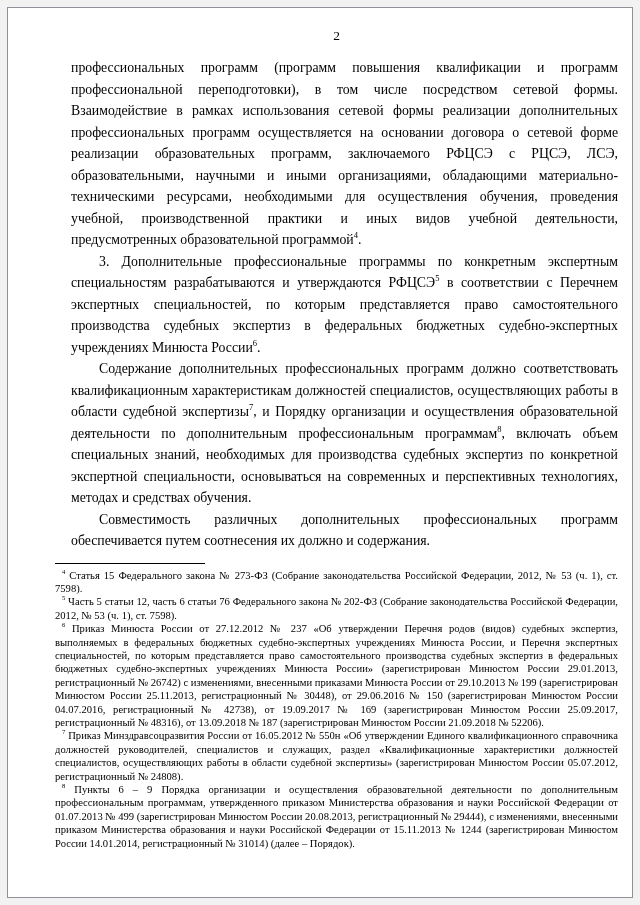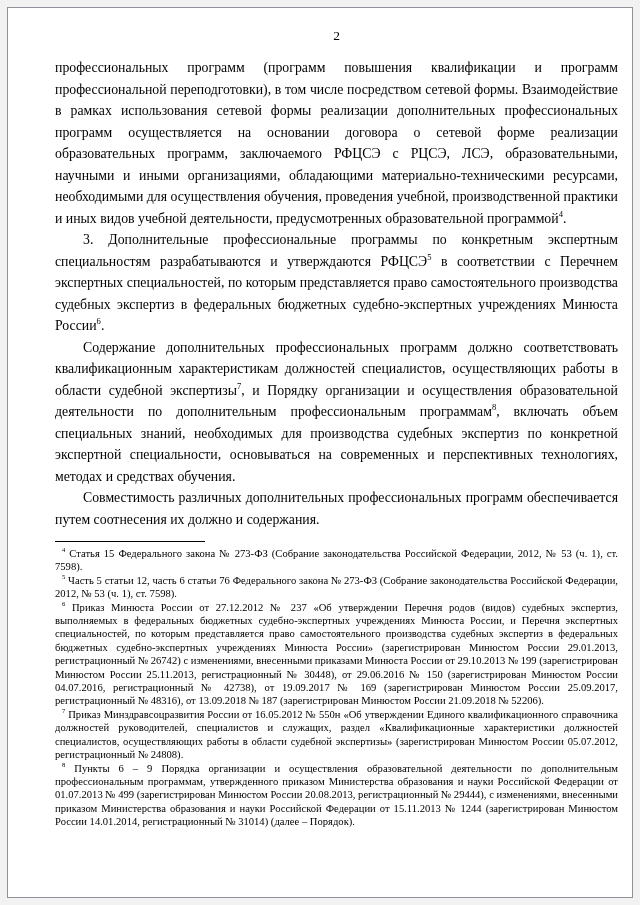--- a/index.html
+++ b/index.html
@@ -26,20 +26,21 @@
   .page-number {
     text-align: center;
     font-size: 13.5px;
     line-height: 16px;
     margin-bottom: 13px;
   }
   .body-text {
     font-size: 13.8px;
     line-height: 21.5px;
     text-align: justify;
+    margin-left: 16px;
   }
   .body-text p { margin: 0; }
   .body-text p.indent { text-indent: 28px; }
   sup {
     font-size: 0.62em;
     line-height: 0;
     vertical-align: super;
   }
   .footnote-separator {
     width: 150px;
@@ -72,20 +73,20 @@
 
       <p class="indent"><span>Содержание дополнительных профессиональных программ должно соответствовать квалификационным характеристикам должностей специалистов, осуществляющих работы в области судебной экспертизы</span><sup>7</sup><span>, и Порядку организации и осуществления образовательной деятельности по дополнительным профессиональным программам</span><sup>8</sup><span>, включать объем специальных знаний, необходимых для производства судебных экспертиз по конкретной экспертной специальности, основываться на современных и перспективных технологиях, методах и средствах обучения.</span></p>
 
       <p class="indent"><span>Совместимость различных дополнительных профессиональных программ обеспечивается путем соотнесения их должно и содержания.</span></p>
     </div>
 
     <div class="footnote-separator"></div>
 
     <div class="footnotes">
       <p><sup>4</sup><span> Статья 15 Федерального закона № 273-ФЗ (Собрание законодательства Российской Федерации, 2012, № 53 (ч. 1), ст. 7598).</span></p>
-      <p><sup>5</sup><span> Часть 5 статьи 12, часть 6 статьи 76 Федерального закона № 273-ФЗ (Собрание законодательства Российской Федерации, 2012, № 53 (ч. 1), ст. 7598).</span></p>
+      <p><sup>5</sup><span> Часть 5 статьи 12, часть 6 статьи 76 Федерального закона № 202-ФЗ (Собрание законодательства Российской Федерации, 2012, № 53 (ч. 1), ст. 7598).</span></p>
       <p><sup>6</sup><span> Приказ Минюста России от 27.12.2012 № 237 «Об утверждении Перечня родов (видов) судебных экспертиз, выполняемых в федеральных бюджетных судебно-экспертных учреждениях Минюста России, и Перечня экспертных специальностей, по которым представляется право самостоятельного производства судебных экспертиз в федеральных бюджетных судебно-экспертных учреждениях Минюста России» (зарегистрирован Минюстом России 29.01.2013, регистрационный № 26742) с изменениями, внесенными приказами Минюста России от 29.10.2013 № 199 (зарегистрирован Минюстом России 25.11.2013, регистрационный № 30448), от 29.06.2016 № 150 (зарегистрирован Минюстом России 04.07.2016, регистрационный № 42738), от 19.09.2017 № 169 (зарегистрирован Минюстом России 25.09.2017, регистрационный № 48316), от 13.09.2018 № 187 (зарегистрирован Минюстом России 21.09.2018 № 52206).</span></p>
       <p><sup>7</sup><span> Приказ Минздравсоцразвития России от 16.05.2012 № 550н «Об утверждении Единого квалификационного справочника должностей руководителей, специалистов и служащих, раздел «Квалификационные характеристики должностей специалистов, осуществляющих работы в области судебной экспертизы» (зарегистрирован Минюстом России 05.07.2012, регистрационный № 24808).</span></p>
       <p><sup>8</sup><span> Пункты 6 – 9 Порядка организации и осуществления образовательной деятельности по дополнительным профессиональным программам, утвержденного приказом Министерства образования и науки Российской Федерации от 01.07.2013 № 499 (зарегистрирован Минюстом России 20.08.2013, регистрационный № 29444), с изменениями, внесенными приказом Министерства образования и науки Российской Федерации от 15.11.2013 № 1244 (зарегистрирован Минюстом России 14.01.2014, регистрационный № 31014) (далее – Порядок).</span></p>
     </div>
 
   </div>
 </div>
 
 </body></html>

